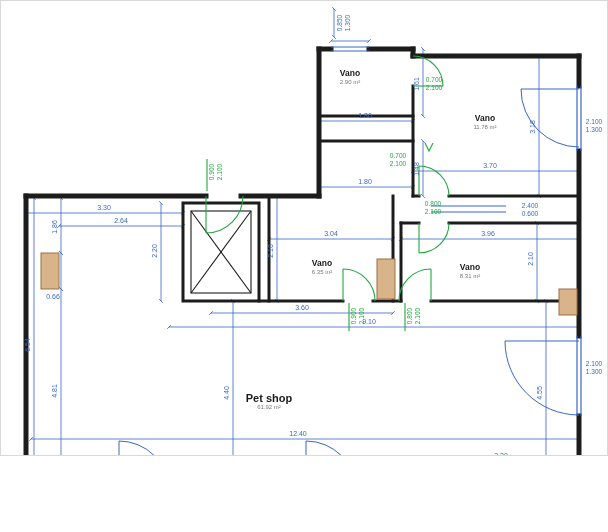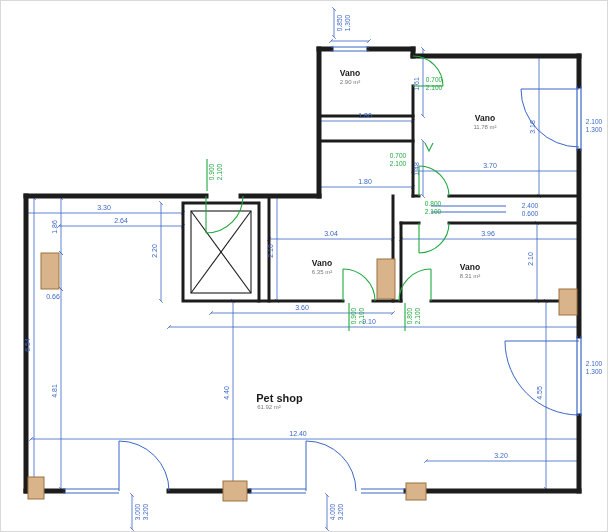--- a/index.html
+++ b/index.html
@@ -1,17 +1,17 @@
 <!DOCTYPE html>
 <html style="--wall: #1c1c1c; --dim: #3a66c8; --door: #1fa83c; --pier_fill: #d9b48b; --pier_border: #9a7040;"><head>
 <meta charset="utf-8">
 <style>
   html,body{margin:0;padding:0;background:#ffffff;}
   .plan{
-    position:relative;width:608px;height:532px;background:#fff;
+    position:relative;width:608px;height:456px;background:#fff;
     font-family:"Liberation Sans","DejaVu Sans",sans-serif;
     overflow:hidden;border:1px solid #d9d9d9;box-sizing:border-box;
   }
   .plan svg{position:absolute;left:0;top:0;}
   svg *{fill:none;}
   .w5{stroke:var(--wall);stroke-width:5;stroke-linecap:square;}
   .w3{stroke:var(--wall);stroke-width:3;stroke-linecap:square;}
   .thin{stroke:var(--wall);stroke-width:1.1;}
   .win{stroke:var(--dim);stroke-width:1.2;}
   .dml{stroke:var(--dim);stroke-width:0.8;}
@@ -29,21 +29,21 @@
     text-align:center;white-space:nowrap;
   }
   .pair.v{transform:translate(-50%,-50%) rotate(-90deg);}
   .pair.b{color:var(--dim);}
   .pair.g{color:var(--door);}
   .pair div{position:static;}
   .room{transform:translate(-50%,-50%);text-align:center;color:#1a1a1a;}
   .room div{position:static;}
   .rn{font-weight:bold;font-size:8.5px;line-height:9.5px;}
   .ra{font-size:6px;line-height:7px;color:#777;}
-  .room.big .rn{font-size:11px;line-height:12px;padding-left:21px;}
+  .room.big .rn{font-size:11px;line-height:12px;}
 </style>
 </head>
 <body>
 
 <div class="plan">
 
   <svg width="608" height="532" viewBox="0 0 608 532">
     <defs>
       <marker id="tk" markerWidth="7" markerHeight="7" refX="3.5" refY="3.5" orient="auto">
         <line x1="1.2" y1="5.8" x2="5.8" y2="1.2" stroke="#3a66c8" stroke-width="1"></line>

